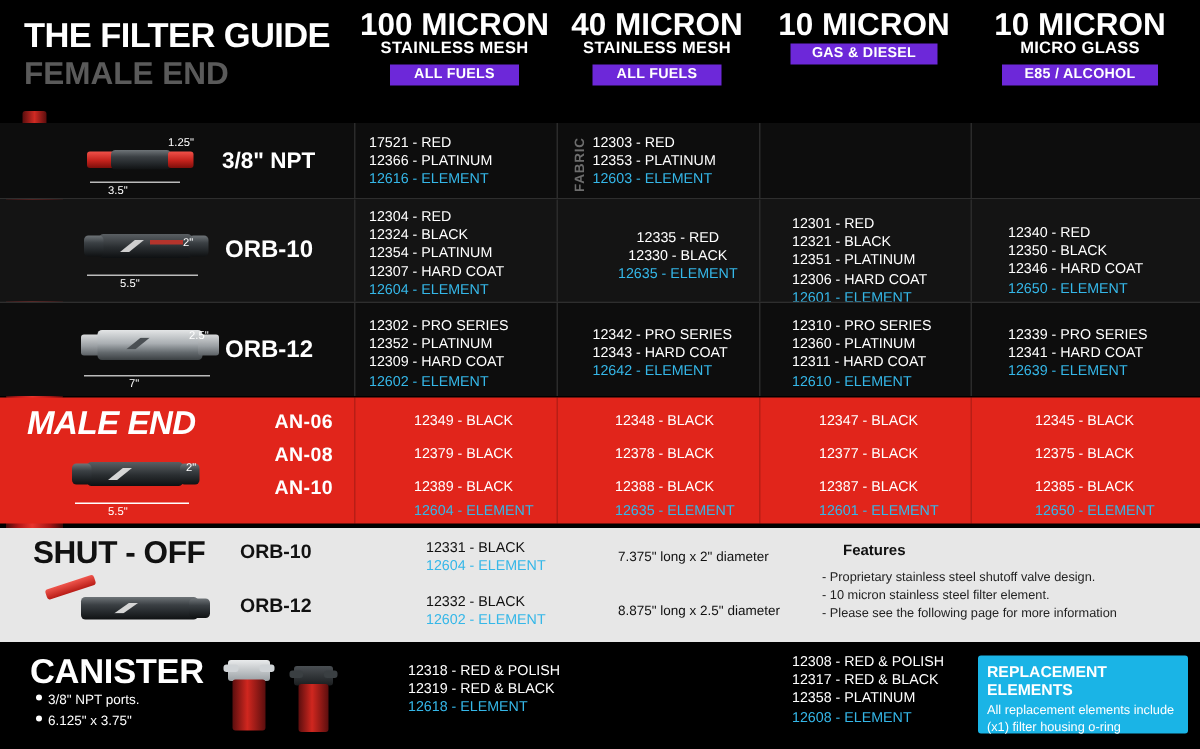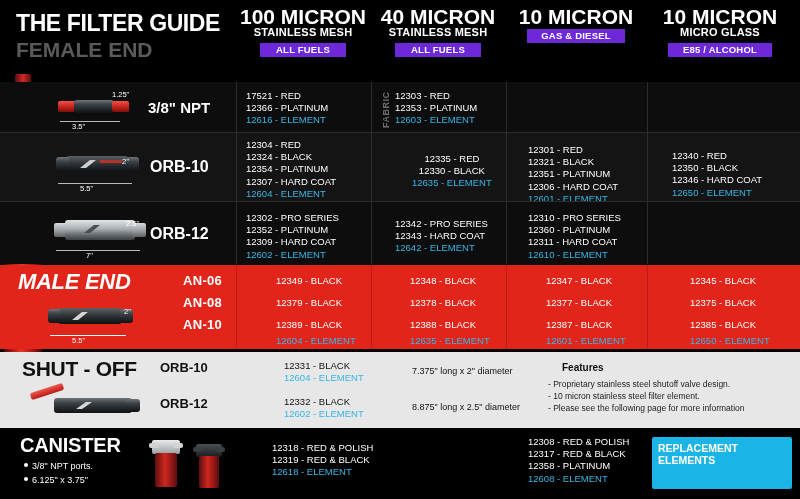--- a/index.html
+++ b/index.html
@@ -115,21 +115,21 @@
   
   .shutband { background:#e7e7e7; color:#111; }
   .shut-title { font-weight:bold; font-size:21px; color:#111; letter-spacing:-.3px; }
   .shut-sub { font-weight:bold; font-size:13px; color:#111; }
   .feat-title { font-weight:bold; font-size:10px; color:#111;margin-left:14px; }
   .feat-line { font-size:8.5px; color:#222; line-height:12px; white-space:nowrap; }
   .dimtext { font-size:9px; color:#111; white-space:nowrap; }
 
   
   .canband { background:#000; }
-  .can-title { font-weight:bold; font-size:20px; color:#fff; letter-spacing:-.2px; }
+  .can-title { font-weight:bold; font-size:23px; color:#fff; letter-spacing:-.2px; }
   .can-note { font-size:9px; color:#fff; line-height:12.5px; white-space:nowrap; }
 
   .repl {
     position:absolute; background:#1ab4e6; color:#fff; border-radius:2px;
   }
   .repl .t { font-weight:bold; font-size:10.5px; line-height:12px; padding:5px 6px 0 6px; }
   .repl .b { font-size:8.5px; line-height:11px; padding:2px 6px 5px 6px; }
 
   
   .fabric {
@@ -284,20 +284,25 @@
       <div class="code white">12342 - PRO SERIES</div>
       <div class="code white">12343 - HARD COAT</div>
       <div class="code blue">12642 - ELEMENT</div>
     </div>
     <div class="cell" style="left:528px; top:10px;">
       <div class="code white">12310 - PRO SERIES</div>
       <div class="code white">12360 - PLATINUM</div>
       <div class="code white">12311 - HARD COAT</div>
       <div class="code blue">12610 - ELEMENT</div>
     </div>
+    <div class="cell" style="left:672px; top:16px;">
+      <div class="code white">12339 - PRO SERIES</div>
+      <div class="code white">12341 - HARD COAT</div>
+      <div class="code blue">12639 - ELEMENT</div>
+    </div>
   </div>
 
   <div class="band maleband" style="top:265px; height:84px;">
     <div class="vline" style="left:236px; background:rgba(0,0,0,.18);"></div>
     <div class="vline" style="left:371px; background:rgba(0,0,0,.18);"></div>
     <div class="vline" style="left:506px; background:rgba(0,0,0,.18);"></div>
     <div class="vline" style="left:647px; background:rgba(0,0,0,.18);"></div>
 
     <div class="male-title" style="position:absolute; left:18px; top:4px;">MALE END</div>
 
@@ -391,16 +396,17 @@
 
     <div class="cell" style="left:528px; top:8px;">
       <div class="code white">12308 - RED &amp; POLISH</div>
       <div class="code white">12317 - RED &amp; BLACK</div>
       <div class="code white">12358 - PLATINUM</div>
       <div class="code blue">12608 - ELEMENT</div>
     </div>
 
     <div class="repl" style="left:652px; top:9px; width:140px; height:52px;">
       <div class="t">REPLACEMENT ELEMENTS</div>
+      <div class="b">All replacement elements include (x1) filter housing o-ring</div>
     </div>
   </div>
 
 </div>
 
 </body></html>

